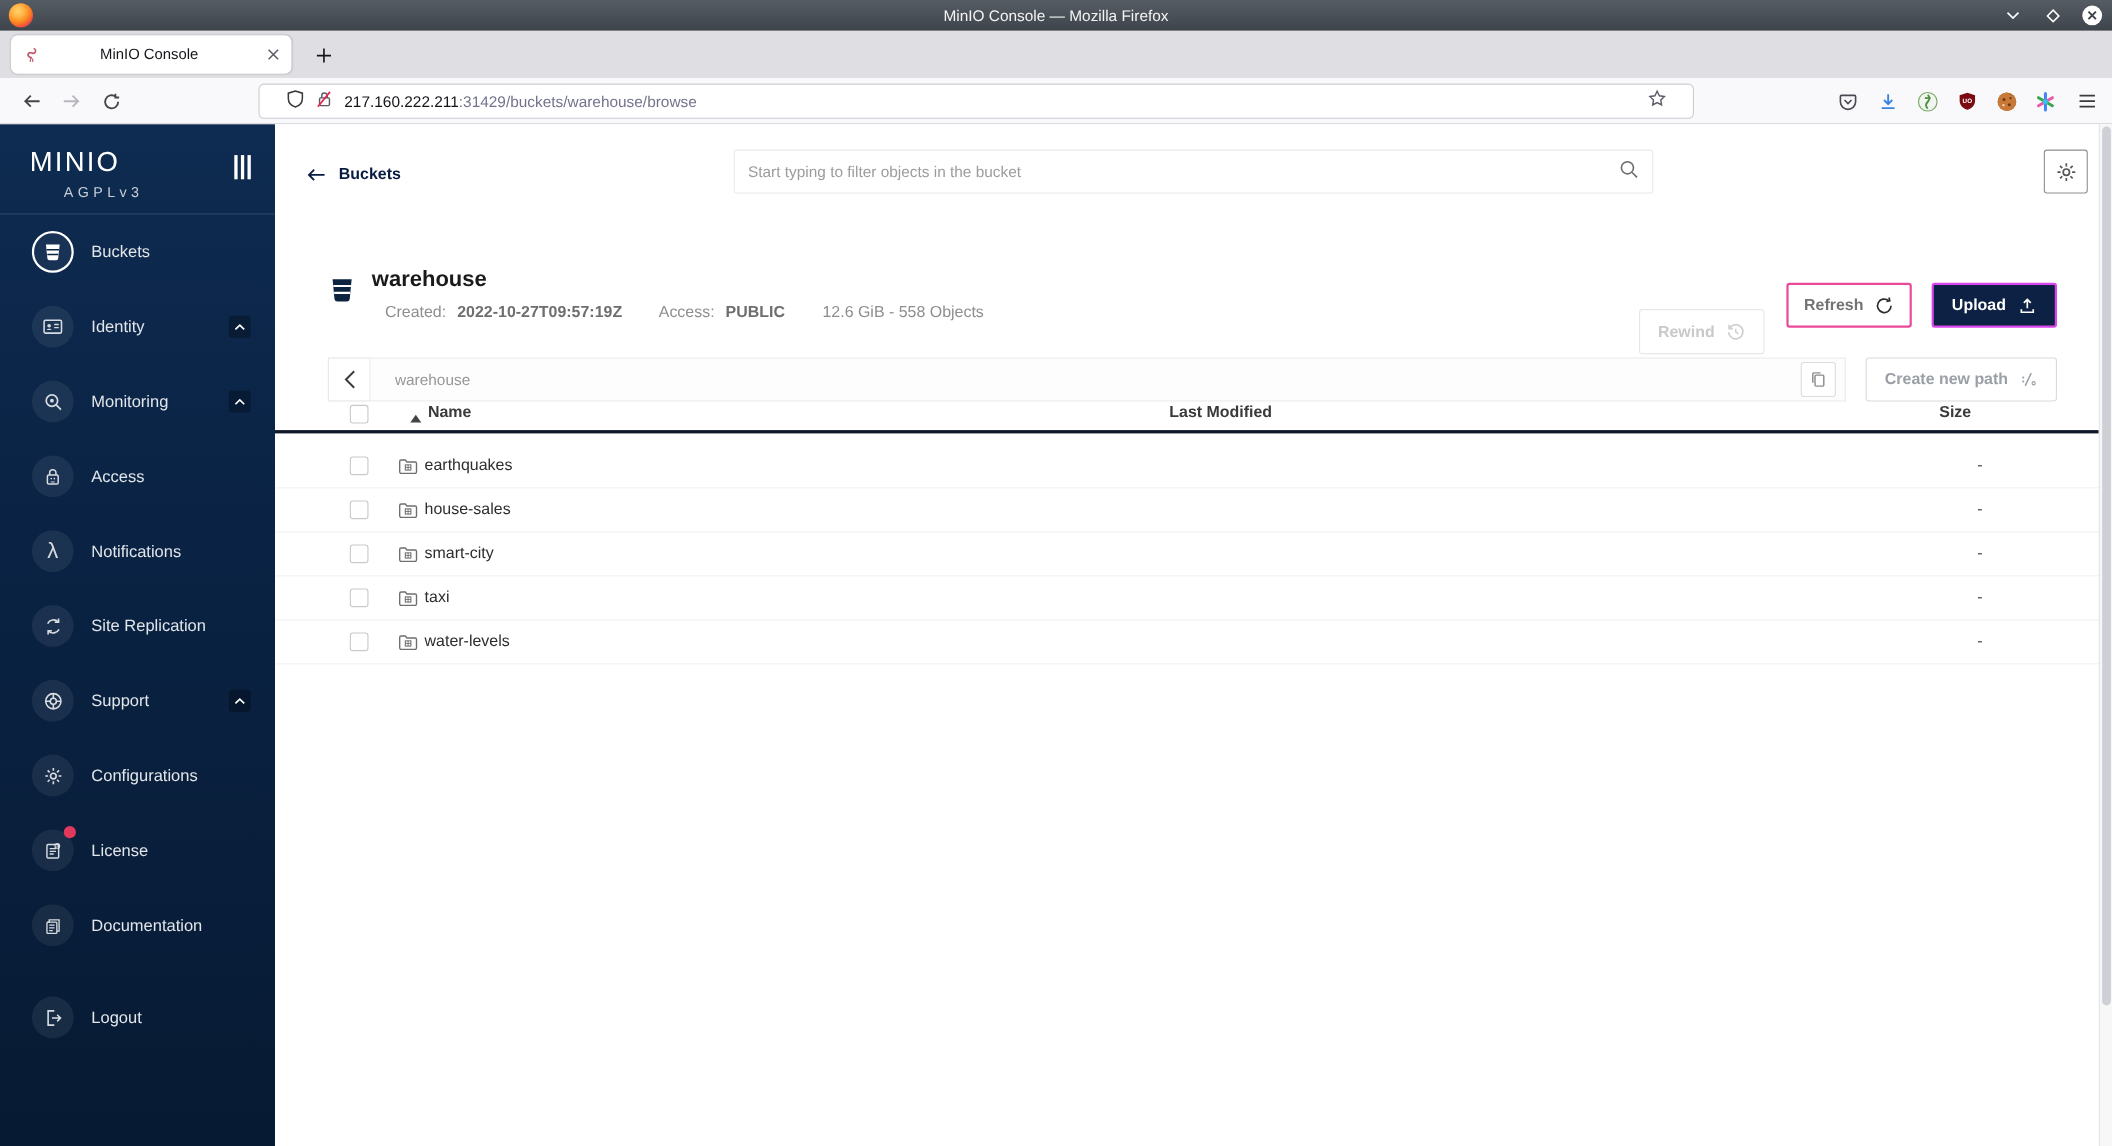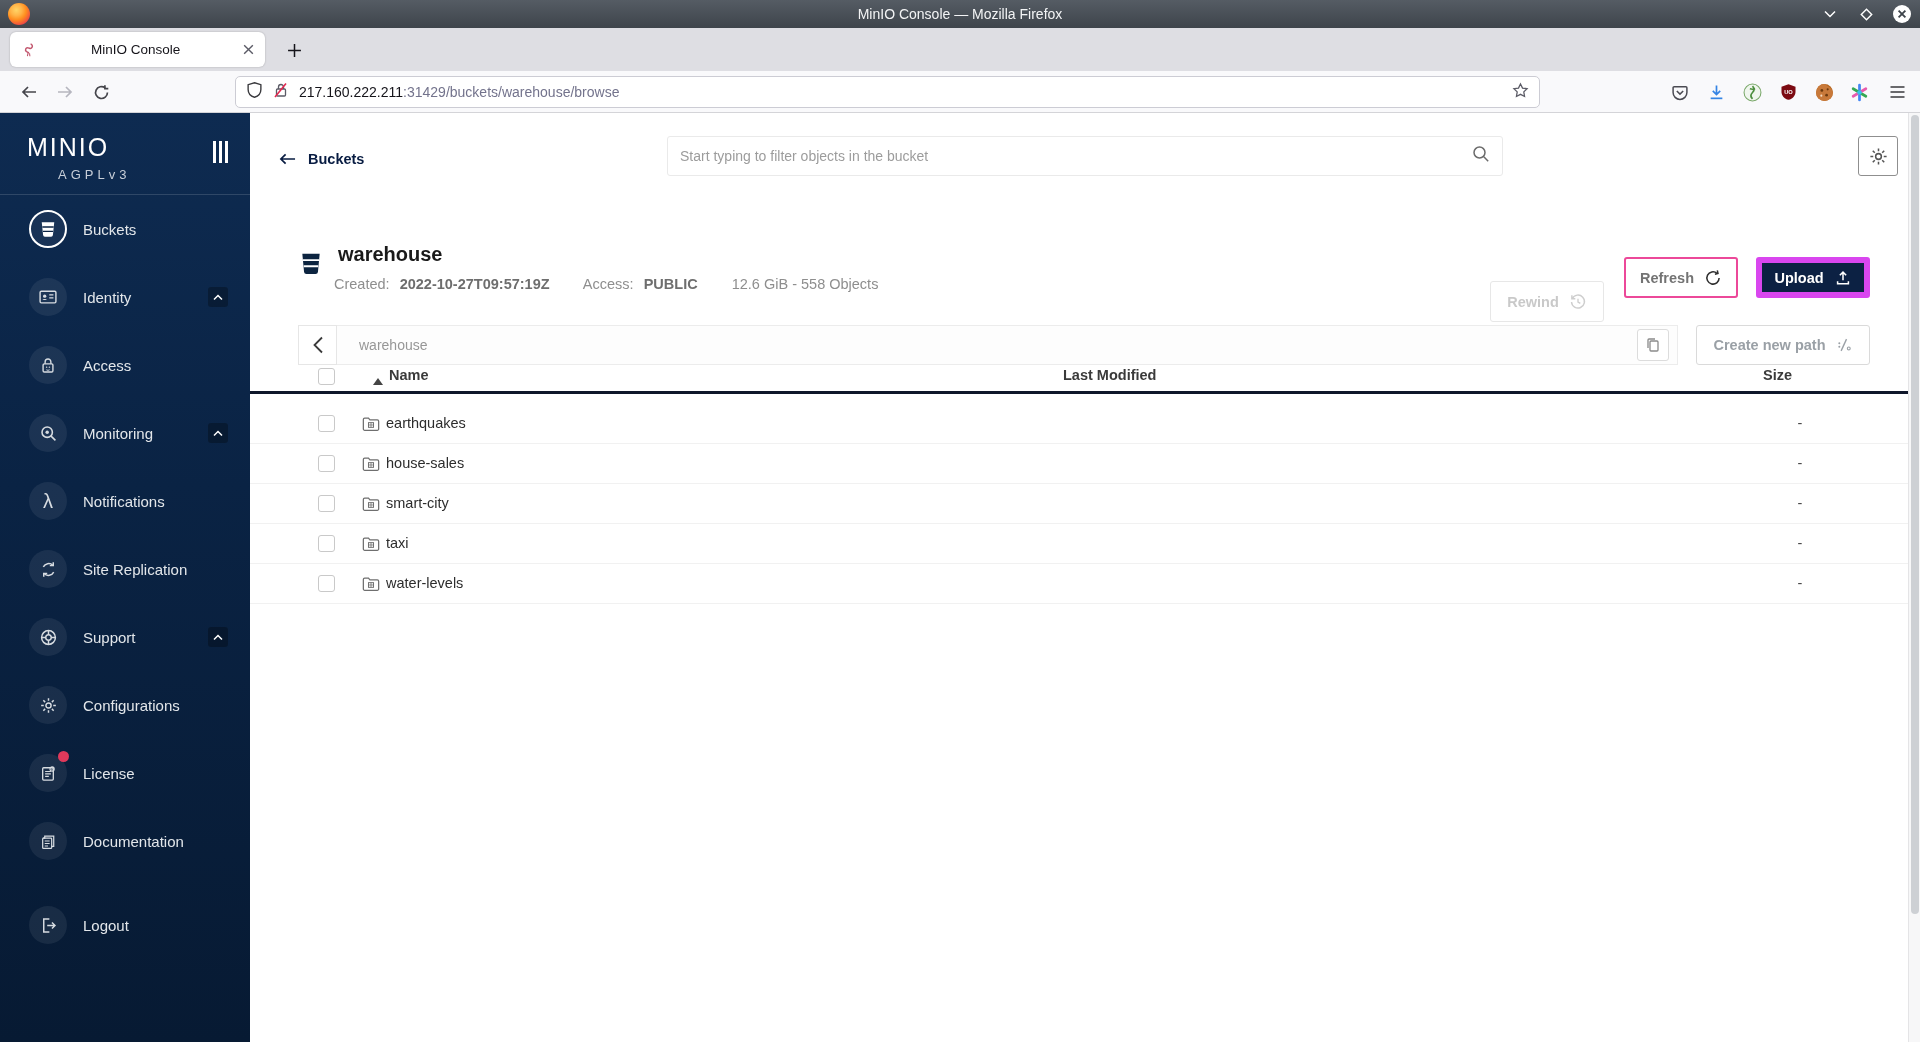--- a/index.html
+++ b/index.html
@@ -20,21 +20,21 @@
   .tab { position:absolute; left:10px; top:4px; width:255px; height:35px; background:#fff;
     border-radius:6px; box-shadow:0 0 2px rgba(0,0,0,.25); display:flex; align-items:center; padding:0 10px;gap:46px; }
   .tab-title { font-size:13.5px; color:#15141a; margin-left:9px; flex:1; }
   .tab-close { margin-left:6px; display:flex; align-items:center; }
   .newtab { position:absolute; left:282px; top:10px; width:24px; height:24px; display:flex; align-items:center; justify-content:center; border-radius:4px; }
 
   
   .navbar { position:absolute; top:71px; left:0; width:1920px; height:42px; background:#f9f9fb; border-bottom:1px solid #d4d4d8; }
   .nav-ic { position:absolute; top:8px; width:26px; height:26px; display:flex; align-items:center; justify-content:center; color:#45454b; }
   .urlbar { position:absolute; left:235px; top:5px; width:1305px; height:32px; background:#fff;
-    border:1px solid #ccccd4; border-radius:5px; display:flex; align-items:center; padding:0 10px; }
+    border:1px solid #ccccd4; border-radius:5px; display:flex; align-items:center; padding:0 24px; }
   .url-text { font-size:14px; margin-left:10px; flex:1; white-space:nowrap; overflow:hidden; }
   .url-host { color:#15141a; }
   .url-rest { color:#73738c; }
   .ext-ic { position:absolute; top:8px; width:26px; height:26px; display:flex; align-items:center; justify-content:center; }
 
   
   .app { position:absolute; top:113px; left:0; width:1920px; height:929px; background:#fff; }
   .sidebar { position:absolute; left:0; top:0; width:250px; height:929px;
     background:linear-gradient(180deg,#0e2b51 0%,#0a2344 40%,#071a33 100%); }
   .logo { position:absolute; left:27px; top:20px; color:#fff; font-size:25px; font-weight:normal; letter-spacing:2px; }
@@ -59,30 +59,30 @@
   .breadcrumb-label { color:#081c42; font-size:14.5px; font-weight:bold; }
   .searchbox { position:absolute; left:417px; top:23px; width:836px; height:40px; border:1px solid #eaeaea; border-radius:3px;
     display:flex; align-items:center; padding:0 12px; background:#fff; }
   .searchbox input { border:none; outline:none; flex:1; font-size:14px; font-family:"Liberation Sans",sans-serif; color:#333; }
   .searchbox input::placeholder { color:#9c9c9c; }
   .gearbtn { position:absolute; left:1608px; top:23px; width:40px; height:40px; border:1px solid #8f8f8f; border-radius:3px;
     background:#fff; display:flex; align-items:center; justify-content:center; cursor:pointer; }
 
   .bucket-ic { position:absolute; left:48px; top:137px; }
   .bucket-title { position:absolute; left:88px; top:130px; font-size:20px; font-weight:bold; color:#1a1a1a; }
-  .bucket-meta { position:absolute; left:84px; top:163px; font-size:14.5px; color:#8e8e8e; }
+  .bucket-meta { position:absolute; left:100px; top:163px; font-size:14.5px; color:#8e8e8e; }
   .bucket-meta b { color:#6e6e6e; font-weight:bold; }
   .meta-gap { display:inline-block; width:26px; }
 
   .btn { position:absolute; top:144px; width:114px; height:41px; border-radius:3px; font-size:14.5px; font-weight:bold;
     display:flex; align-items:center; justify-content:center; gap:10px; cursor:pointer; background:#fff;
     font-family:"Liberation Sans",sans-serif; }
   .btn-rewind { left:1240px; border:1px solid #e7e7e7; color:#c9c9c9;margin-top:24px; }
   .btn-refresh { left:1374px; border:2px solid #ec4899; color:#737373; }
-  .btn-upload { left:1506px; border:6px solid #d946ef; background:#0c2143; color:#fff; }
+  .btn-upload { left:1506px; border:2px solid #d946ef; background:#0c2143; color:#fff; }
 
   .path-chev { position:absolute; left:48px; top:212px; width:39px; height:40px; border:1px solid #e6e6e6;
     display:flex; align-items:center; justify-content:center; background:#fff; cursor:pointer; }
   .path-field { position:absolute; left:87px; top:212px; width:1341px; height:40px; border:1px solid #ececec;
     border-left:none; background:#fdfdfd; display:flex; align-items:center; padding-left:22px; }
   .path-text { color:#979797; font-size:14px; }
   .copy-btn { position:absolute; left:1387px; top:216px; width:32px; height:32px; border:1px solid #dcdcdc; border-radius:3px;
     background:#fff; display:flex; align-items:center; justify-content:center; cursor:pointer; }
   .createpath-btn { position:absolute; left:1446px; top:212px; width:174px; height:40px; border:1px solid #dadada; border-radius:3px;
     background:#fff; color:#9aa0a6; font-size:14.5px; font-weight:bold; display:flex; align-items:center; justify-content:center; gap:9px; cursor:pointer; }
@@ -275,45 +275,45 @@
         <span class="ilabel">Identity</span>
         <span class="chev-box">
           <svg width="10" height="7" viewBox="0 0 10 7">
               <path d="m1 5.5 4-4 4 4" fill="none" stroke="#fff" stroke-width="1.5"></path>
             </svg>
         </span>
       </div>
 
       <div class="side-item">
         <span class="icircle">
+          <svg width="19" height="19" viewBox="0 0 22 22">
+              <circle cx="9.5" cy="9.5" r="6" fill="none" stroke="#d7dce1" stroke-width="1.8"></circle>
+              <path d="m14 14 5 5" stroke="#d7dce1" stroke-width="1.8"></path>
+              <circle cx="9.5" cy="9.5" r="2" fill="#d7dce1"></circle>
+            </svg>
+        </span>
+        <span class="ilabel">Monitoring</span>
+        <span class="chev-box">
+          <svg width="10" height="7" viewBox="0 0 10 7">
+              <path d="m1 5.5 4-4 4 4" fill="none" stroke="#fff" stroke-width="1.5"></path>
+            </svg>
+        </span>
+      </div>
+
+      <div class="side-item">
+        <span class="icircle">
           <svg width="18" height="19" viewBox="0 0 22 22">
               <rect x="5" y="9" width="12" height="10" rx="1.5" fill="none" stroke="#d7dce1" stroke-width="1.7"></rect>
               <path d="M7.5 9V6.5a3.5 3.5 0 0 1 7 0V9" fill="none" stroke="#d7dce1" stroke-width="1.7"></path>
               <circle cx="9.3" cy="13" r=".9" fill="#d7dce1"></circle>
               <circle cx="12.7" cy="13" r=".9" fill="#d7dce1"></circle>
               <path d="M9 16.2c.8.8 3.2.8 4 0" stroke="#d7dce1" stroke-width="1.2" fill="none"></path>
             </svg>
         </span>
         <span class="ilabel">Access</span>
-      </div>
-
-      <div class="side-item">
-        <span class="icircle">
-          <svg width="19" height="19" viewBox="0 0 22 22">
-              <circle cx="9.5" cy="9.5" r="6" fill="none" stroke="#d7dce1" stroke-width="1.8"></circle>
-              <path d="m14 14 5 5" stroke="#d7dce1" stroke-width="1.8"></path>
-              <circle cx="9.5" cy="9.5" r="2" fill="#d7dce1"></circle>
-            </svg>
-        </span>
-        <span class="ilabel">Monitoring</span>
-        <span class="chev-box">
-          <svg width="10" height="7" viewBox="0 0 10 7">
-              <path d="m1 5.5 4-4 4 4" fill="none" stroke="#fff" stroke-width="1.5"></path>
-            </svg>
-        </span>
       </div>
 
       <div class="side-item">
         <span class="icircle" style="color:#d7dce1;font-size:20px;">λ</span>
         <span class="ilabel">Notifications</span>
       </div>
 
 
       <div class="side-item">
         <span class="icircle">

